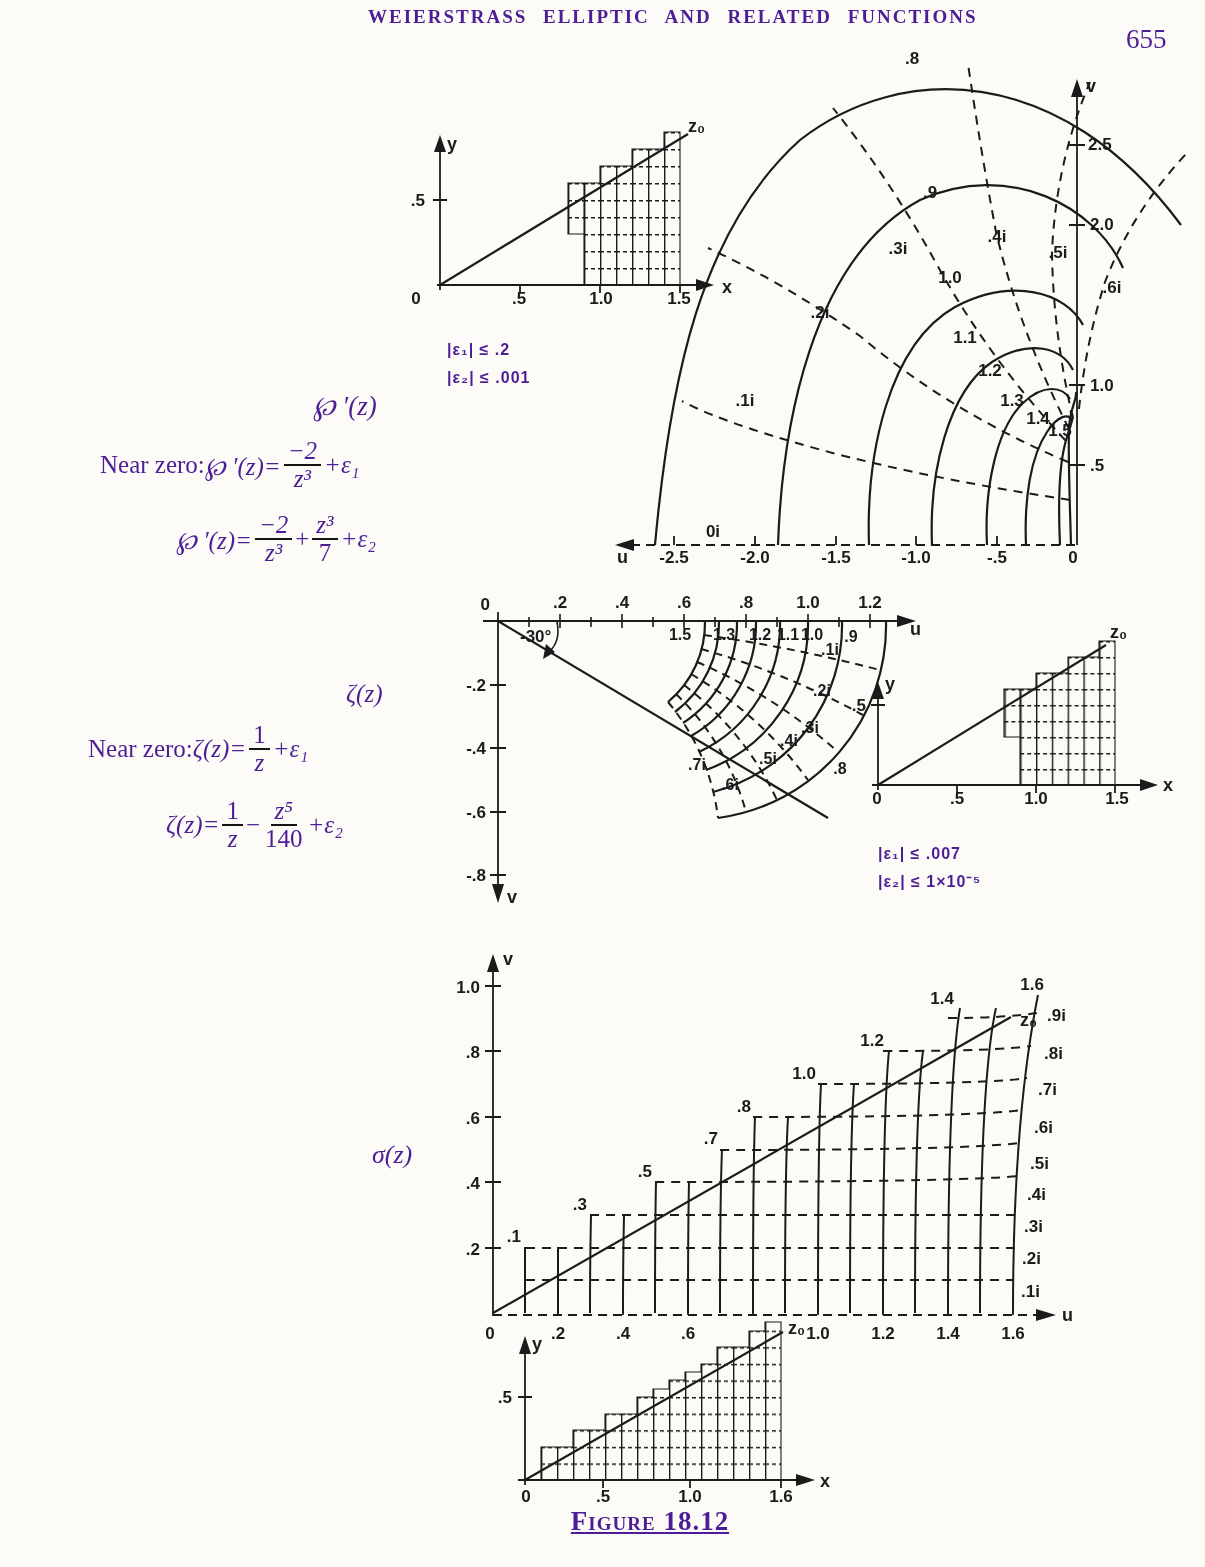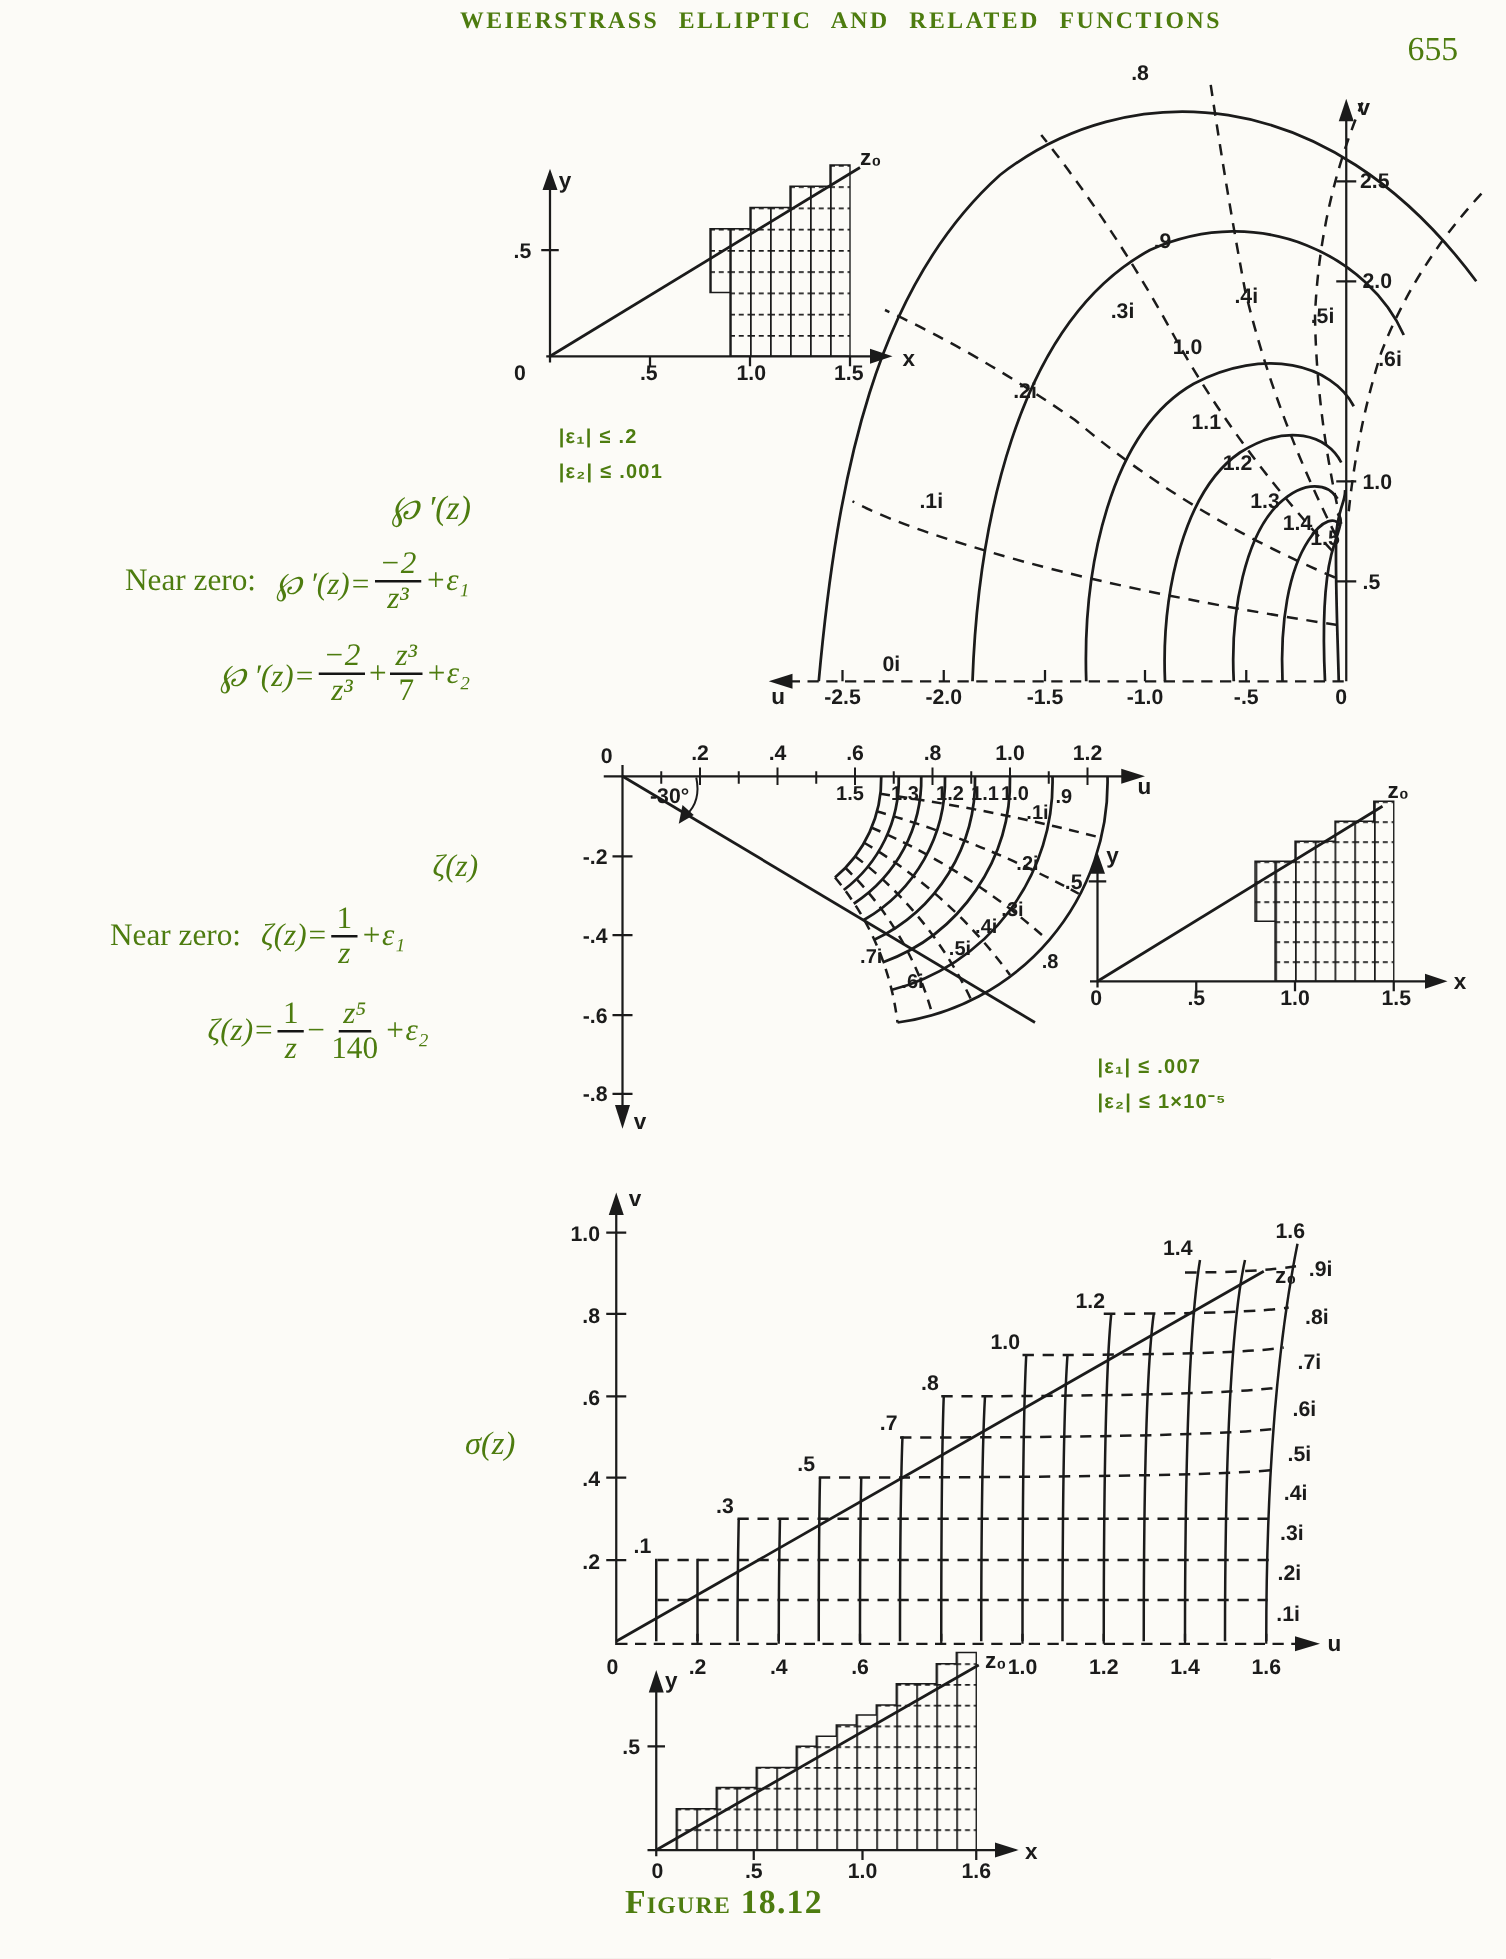--- a/index.html
+++ b/index.html
@@ -1,31 +1,31 @@
 <!DOCTYPE html>
 <html><head>
 <meta charset="utf-8">
 <style>
   html,body{margin:0;padding:0;background:#e8e6e0;}
-  .page{position:relative;width:1205px;height:1567px;background:#fcfbf7;color:#4d7c0f;overflow:hidden;}
+  .page{position:relative;width:1205px;height:1567px;background:#fcfbf7;color:#4c1d95;overflow:hidden;}
   .hdr{position:absolute;left:368px;top:6px;font-family:"Liberation Serif",serif;font-weight:700;
        font-size:19px;letter-spacing:2px;word-spacing:9px;}
   .pgnum{position:absolute;left:1126px;top:0px;font-family:"Liberation Serif",serif;font-size:27px;margin-top:24px;}
   .func-title{position:absolute;font-family:"Liberation Serif",serif;font-style:italic;font-size:27px;}
   .formula{position:absolute;font-family:"Liberation Serif",serif;font-size:25px;display:flex;
            align-items:center;white-space:nowrap;}
-  .formula .lead{margin-right:16px;}
+  .formula .lead{margin-right:0;}
   .mvar{font-style:italic;}
   .frac{display:inline-flex;flex-direction:column;align-items:center;line-height:1.05;margin:0 3px;}
   .frac .num{padding:0 4px;border-bottom:2px solid #151515;}
   .frac .den{padding:0 2px;}
   .eps{position:absolute;font-family:"Liberation Sans",sans-serif;font-size:16px;font-weight:600;
        letter-spacing:1px;line-height:28px;}
-  .caption{position:absolute;left:500px;top:1506px;width:260px;
-           font-family:"Liberation Serif",serif;font-variant:small-caps;font-weight:600;font-size:27px;letter-spacing:1px;}
+  .caption{position:absolute;left:520px;top:1506px;width:260px;text-align:center;
+           font-family:"Liberation Serif",serif;font-variant:small-caps;font-weight:600;font-size:27px;letter-spacing:1px;text-decoration:underline;}
   svg{position:absolute;left:0;top:0;}
   svg text{font-family:"Liberation Sans",sans-serif;font-size:17px;font-weight:600;fill:#1b1b1b;}
   svg text.sm{font-size:16px;}
   svg text.ax{font-size:18px;}
 </style>
 </head>
 <body>
 
 <div class="page">
 

